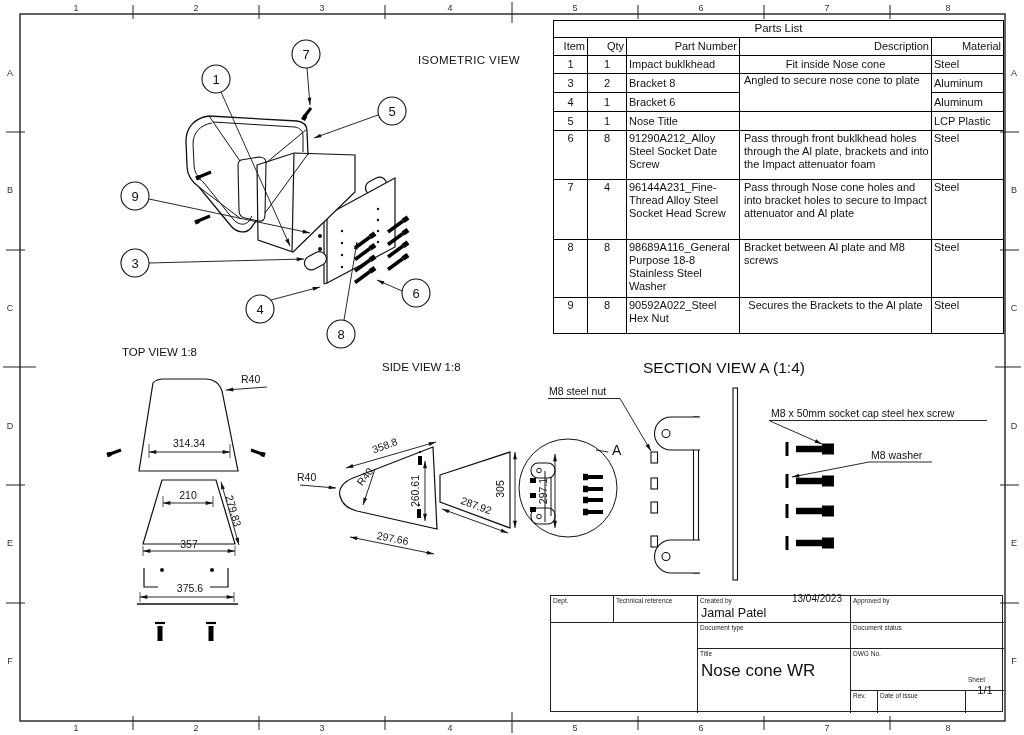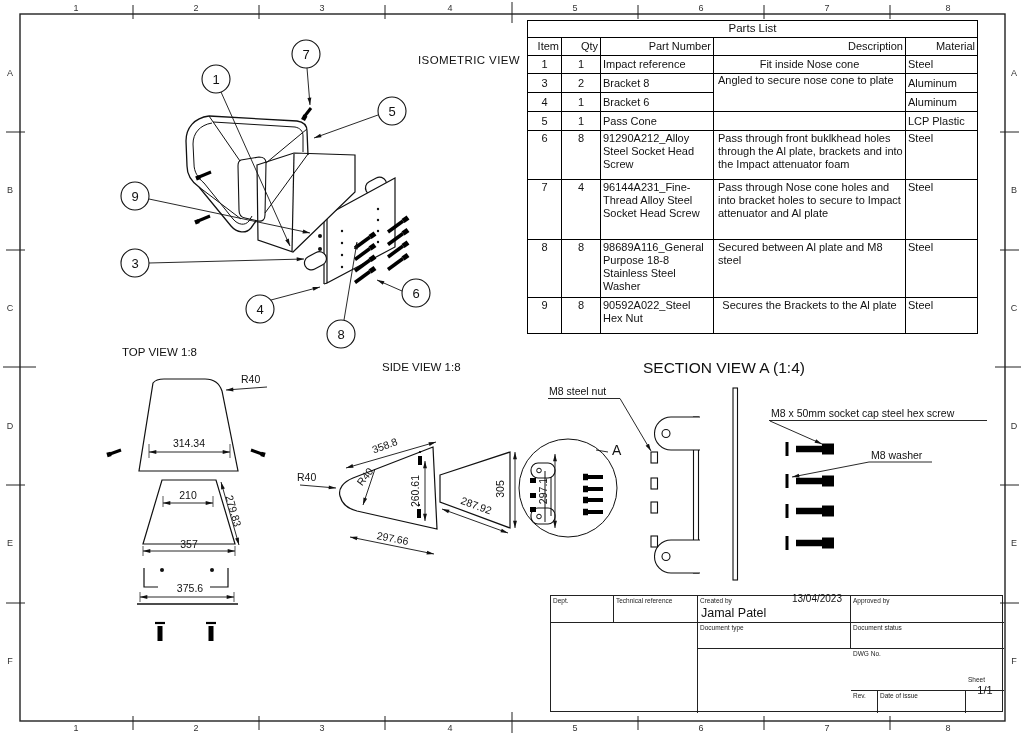--- a/index.html
+++ b/index.html
@@ -7,21 +7,21 @@
          font-family:"Liberation Sans", sans-serif;color:#111;overflow:hidden;}
   svg text{font-family:"Liberation Sans", sans-serif;fill:#111;}
   .dimtxt{font-size:10.5px;}
   .viewtitle{font-size:11.5px;}
   .sectitle{font-size:15.5px;}
   .balloontxt{font-size:13px;}
   .bordertxt{font-size:9px;fill:#333;}
   .detailtxt{font-size:14px;}
 
   
-  #parts{position:absolute;left:527px;top:20px;width:450px;border-collapse:collapse;
+  #parts{position:absolute;left:553px;top:20px;width:450px;border-collapse:collapse;
          table-layout:fixed;font-size:11px;line-height:1.18;}
   #parts td,#parts th{border:1px solid #000;padding:0 2px;font-weight:normal;overflow:hidden;}
   #parts .ttl{height:16px;text-align:center;font-size:11.5px;}
   #parts .hdr td{height:17px;text-align:right;}
   #parts .c{text-align:center;}
   #parts .tall td{vertical-align:top;padding-top:1px;}
   #parts td.pn{overflow-wrap:break-word;word-wrap:break-word;}
   #parts td.desc{padding-left:4px;}
   #parts td.desc.ctr{text-align:center;padding-left:2px;margin-top:28px;}
 
@@ -384,63 +384,63 @@
     <tr class="hdr">
       <td>Item</td>
       <td>Qty</td>
       <td>Part Number</td>
       <td>Description</td>
       <td>Material</td>
         </tr>
     <tr style="height:18px">
       <td class="c">1</td>
       <td class="c">1</td>
-      <td class="pn">Impact reference</td>
+      <td class="pn">Impact buklkhead</td>
       <td class="desc ctr">Fit inside Nose cone</td>
       <td>Steel</td>
         </tr>
     <tr style="height:19px">
       <td class="c">3</td>
       <td class="c">2</td>
       <td class="pn">Bracket 8</td>
       <td class="desc" rowspan="2" style="vertical-align:top">Angled to secure nose cone to plate</td>
       <td>Aluminum</td>
         </tr>
     <tr style="height:19px">
       <td class="c">4</td>
       <td class="c">1</td>
       <td class="pn">Bracket 6</td>
       <td>Aluminum</td>
         </tr>
     <tr style="height:19px">
       <td class="c">5</td>
       <td class="c">1</td>
-      <td class="pn">Pass Cone</td>
+      <td class="pn">Nose Title</td>
       <td class="desc"></td>
       <td>LCP Plastic</td>
         </tr>
     <tr class="tall" style="height:49px">
       <td class="c">6</td>
       <td class="c">8</td>
-      <td class="pn">91290A212_Alloy Steel Socket Head Screw</td>
+      <td class="pn">91290A212_Alloy Steel Socket Date Screw</td>
       <td class="desc">Pass through front buklkhead holes through the Al plate, brackets and into the Impact attenuator foam</td>
       <td>Steel</td>
         </tr>
     <tr class="tall" style="height:60px">
       <td class="c">7</td>
       <td class="c">4</td>
       <td class="pn">96144A231_Fine-Thread Alloy Steel Socket Head Screw</td>
       <td class="desc">Pass through Nose cone holes and into bracket holes to secure to Impact attenuator and Al plate</td>
       <td>Steel</td>
         </tr>
     <tr class="tall" style="height:58px">
       <td class="c">8</td>
       <td class="c">8</td>
       <td class="pn">98689A116_General Purpose 18-8 Stainless Steel Washer</td>
-      <td class="desc">Secured between Al plate and M8 steel</td>
+      <td class="desc">Bracket between Al plate and M8 screws</td>
       <td>Steel</td>
         </tr>
     <tr class="tall" style="height:36px">
       <td class="c">9</td>
       <td class="c">8</td>
       <td class="pn">90592A022_Steel Hex Nut</td>
       <td class="desc ctr">Secures the Brackets to the Al plate</td>
       <td>Steel</td>
         </tr>
   </tbody>
@@ -458,20 +458,24 @@
       <span class="created-name">Jamal Patel</span>
       <span class="created-date">13/04/2023</span>
       </div>
     <div class="cell bB" style="left:300px;top:0;width:153px;height:27px">
       <span class="lbl">Approved by</span>
       </div>
     <div class="cell bR" style="left:0;top:27px;width:147px;height:90px"></div>
     <div class="cell bR bB" style="left:147px;top:27px;width:153px;height:26px">
       <span class="lbl">Document type</span>
       </div>
+    <div class="cell bR" style="left:147px;top:53px;width:153px;height:64px">
+      <span class="lbl">Title</span>
+      <span class="title-value">Nose cone WR</span>
+      </div>
     <div class="cell bB" style="left:300px;top:27px;width:153px;height:26px">
       <span class="lbl">Document status</span>
       </div>
     <div class="cell bB" style="left:300px;top:53px;width:153px;height:42px">
       <span class="lbl">DWG No.</span>
       </div>
     <div class="cell bR" style="left:300px;top:95px;width:27px;height:22px">
       <span class="lbl">Rev.</span>
       </div>
     <div class="cell bR" style="left:327px;top:95px;width:88px;height:22px">

